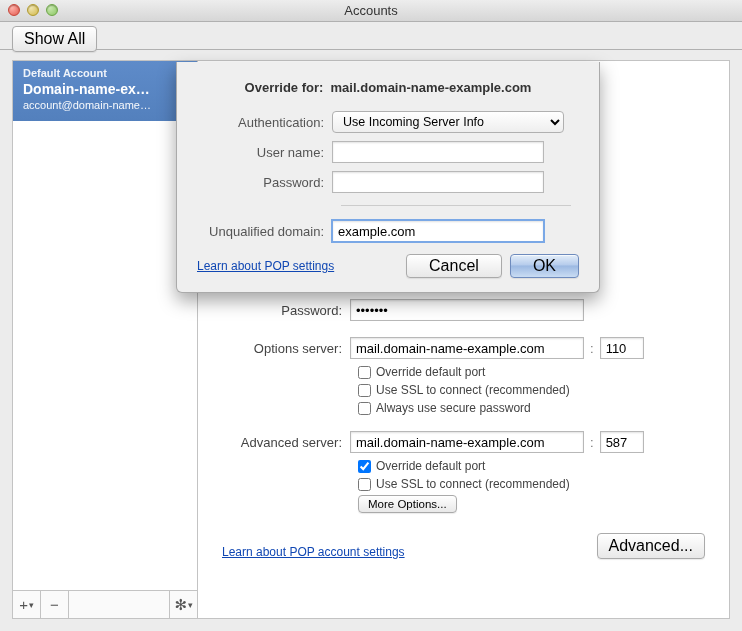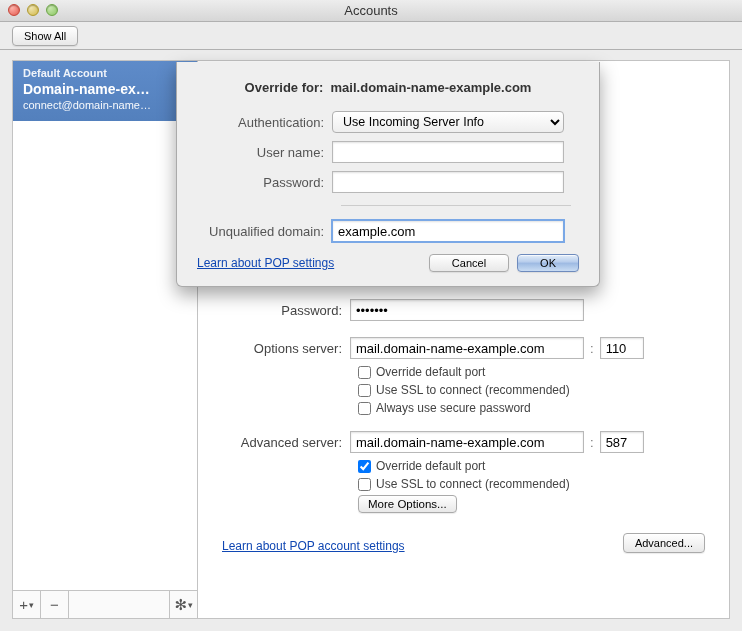--- a/index.html
+++ b/index.html
@@ -47,21 +47,21 @@
 .tl-zoom  { background: radial-gradient(circle at 30% 30%, #c8e8b0, #8cc762); border:1px solid #6da548;}
 .toolbar {
   height: 28px;
   padding: 4px 12px 8px 12px;
   border-bottom: 1px solid #b0b0b0;
 }
 .aqua-btn, .aqua-btn-sm {
   background: linear-gradient(#ffffff, #e8e8e8);
   border: 1px solid #aaa;
   border-radius: 4px;
-  font-size: 11px;
+  font-size: 16px;
   padding: 3px 11px;
   cursor: pointer;
   box-shadow: 0 1px 0 rgba(255,255,255,0.7) inset, 0 1px 1px rgba(0,0,0,0.08);
 }
 .aqua-btn-sm { font-size: 11.5px; padding: 2px 9px; }
 .aqua-btn-default {
   background: linear-gradient(#e4eef9, #b6ccec 45%, #9cb9e2 50%, #c9dcf3);
   border:1px solid #6e8bbd;
 }
 .content {
@@ -165,21 +165,21 @@
 .sheet .heading { text-align:center; font-size:13px; margin-bottom:16px;}
 .sheet .heading b { font-weight:600; }
 .sheet .srow { display:flex; align-items:center; margin-bottom:8px; }
 .sheet .slabel { width: 135px; text-align:right; padding-right:8px; font-size:13px; color:#555;}
 .sheet select {
   width: 232px; height:22px;
   border:1px solid #b0b0b0; border-radius:4px;
   background: linear-gradient(#fff,#eee);
   font-size:12.5px; padding: 1px 6px;
 }
-.sheet .sinput { width:232px; }
+.sheet .sinput { width:212px; }
 .sheet .divider { border-top:1px solid #ccc; margin: 12px 0 14px 144px; width:230px;}
 .sheet-footer { display:flex; align-items:center; margin-top:12px;}
 .sheet-footer .link { margin-right:auto; font-size:12px;}
 .sheet-footer .aqua-btn { margin-left:8px; padding: 2px 22px;}
 .focus-ring { outline: 2px solid #7aa8e6; outline-offset: -1px;}
 .greyed { color: #888; }
 </style>
 </head>
 <body>
 
@@ -197,21 +197,21 @@
   <div class="toolbar">
     <button class="aqua-btn">Show All</button>
   </div>
 
   <div class="content">
 
     <div class="sidebar">
       <div class="account-block">
         <div class="def">Default Account</div>
         <div class="name">Domain-name-ex…</div>
-        <div class="email">connect@domain-name…</div>
+        <div class="email">account@domain-name…</div>
       </div>
     </div>
 
     <div class="sidebar-footer">
       <div class="sf-btn">
         <span>+</span>
         <span style="font-size:9px;margin-left:1px;">▾</span>
       </div>
       <div class="sf-btn">−</div>
       <div class="sf-spacer"></div>

